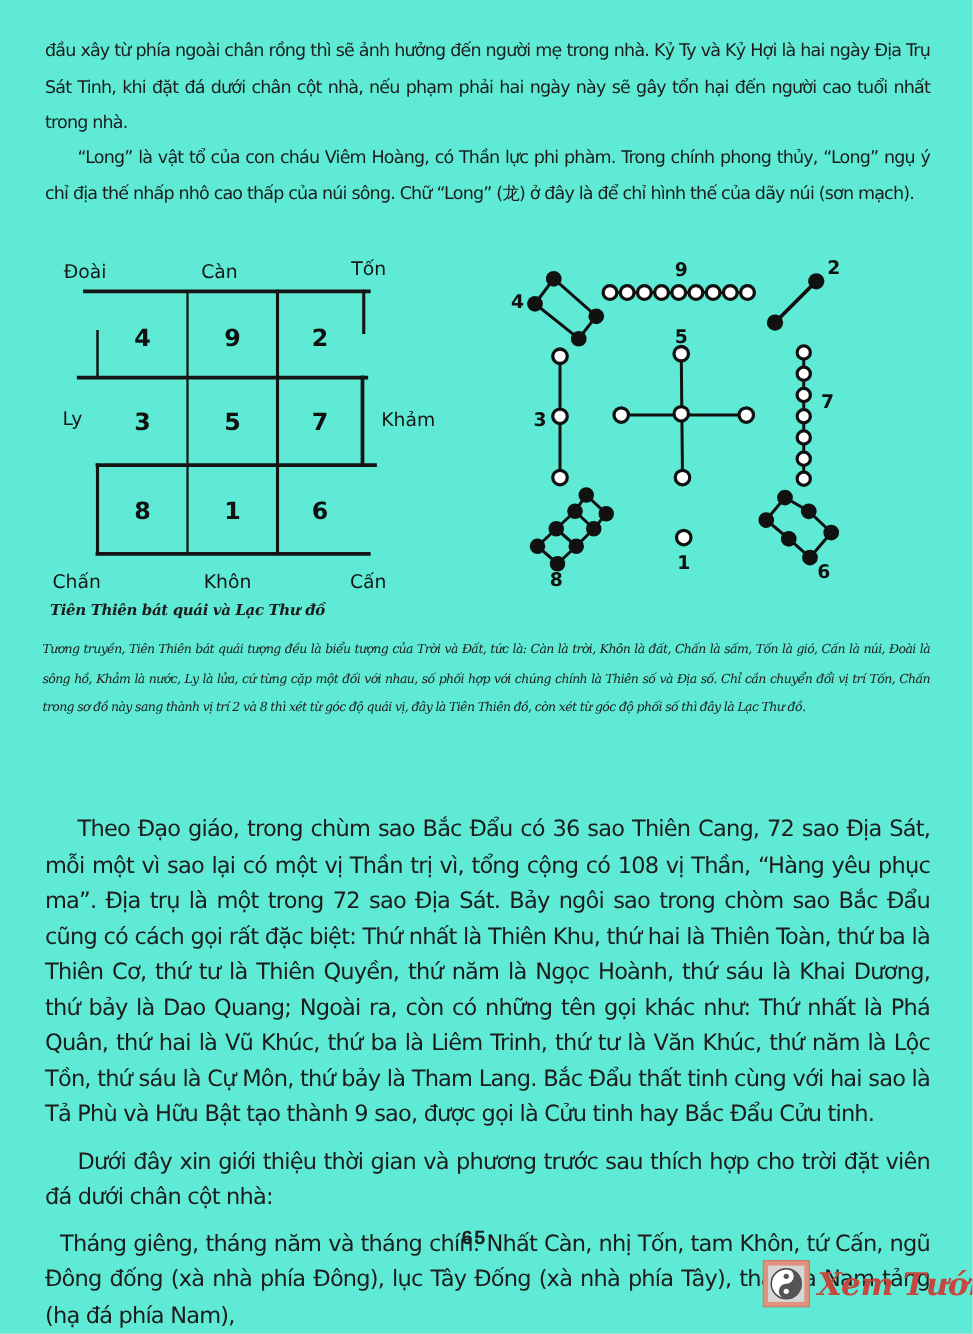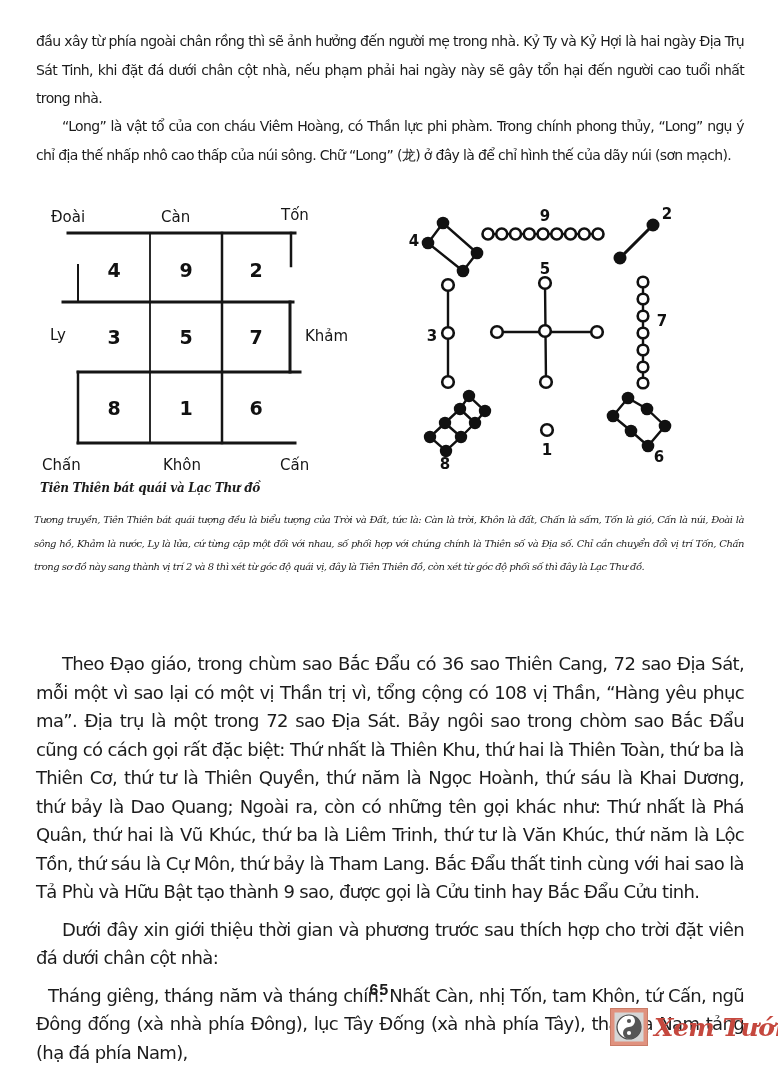--- a/index.html
+++ b/index.html
@@ -1,18 +1,18 @@
 <!DOCTYPE html>
 <html><head>
 <meta charset="utf-8">
 <style>
   html,body{margin:0;padding:0;background:#e8e8e8;}
   .sheet{
     position:relative;width:778px;height:1067px;margin:0 auto;
-    background:#ffffff;color:#1c1c1c;overflow:hidden;
+    background:#5eead4;color:#1c1c1c;overflow:hidden;
     font-family:"DejaVu Sans", sans-serif;
   }
   .para{
     position:absolute;left:36px;width:708px;
     font-size:14px;line-height:28.5px;letter-spacing:-0.65px;
     text-align:justify;
   }
   .indent{text-indent:26px;}
   #para1{top:27px;}
   #para2{top:112px;}

